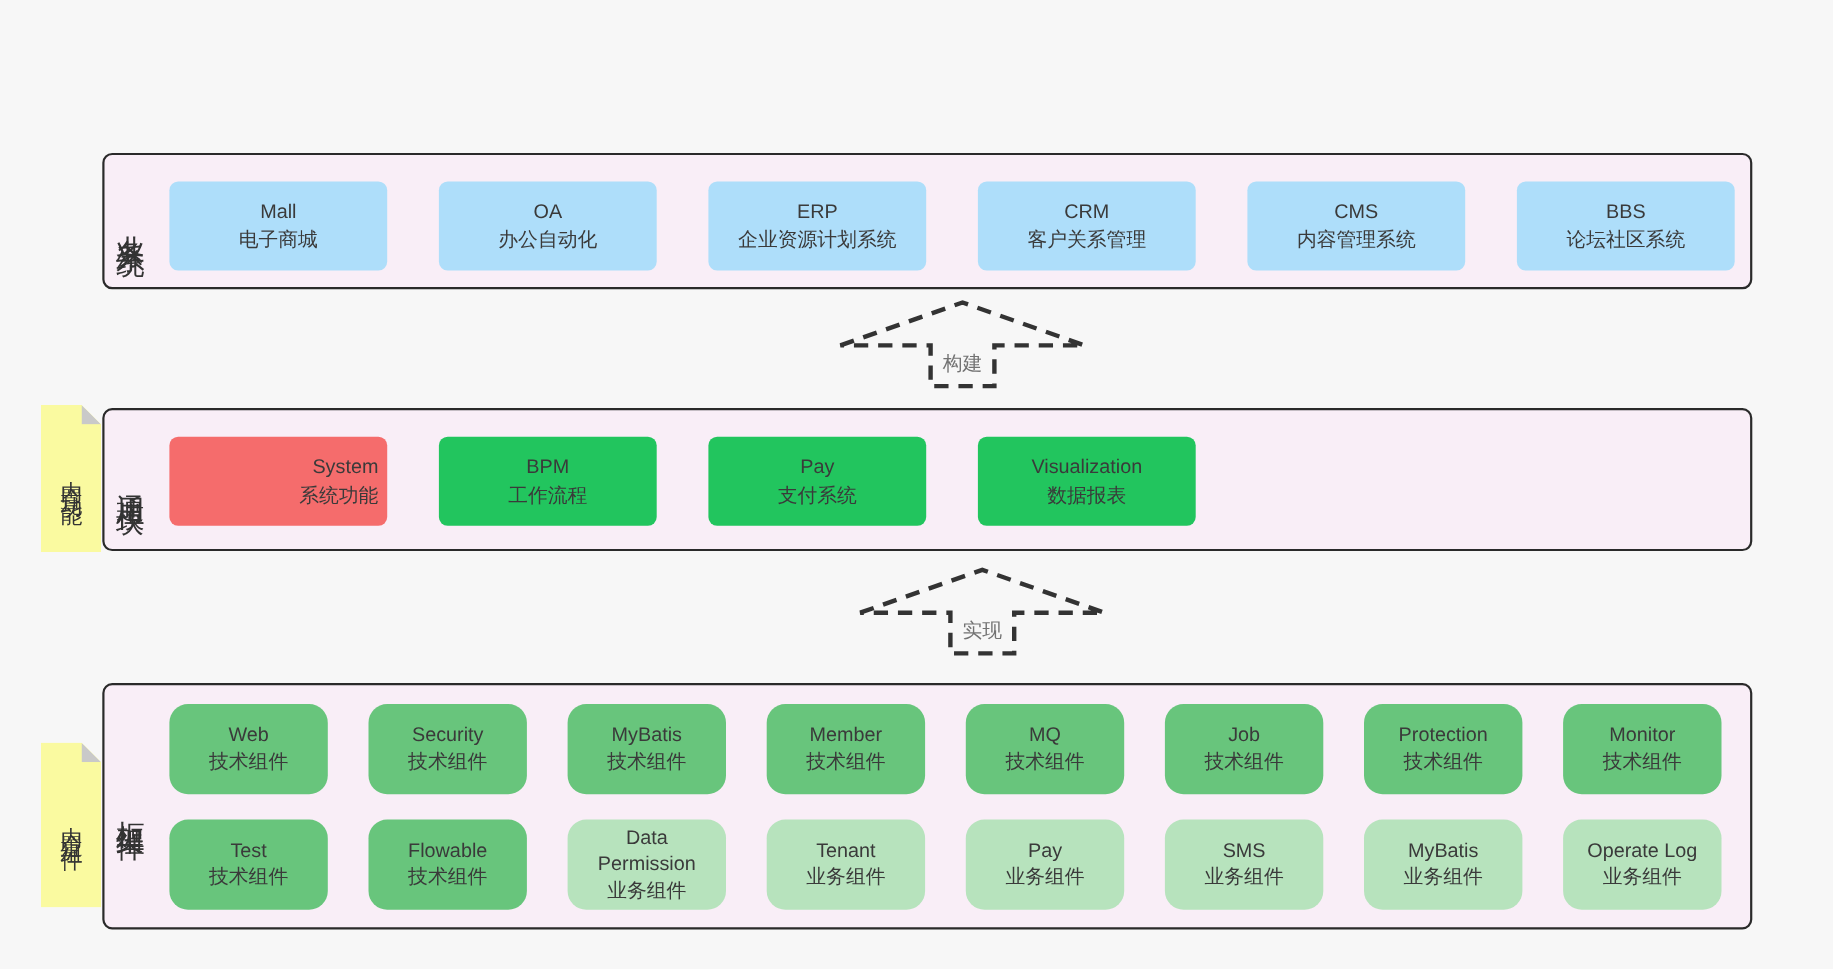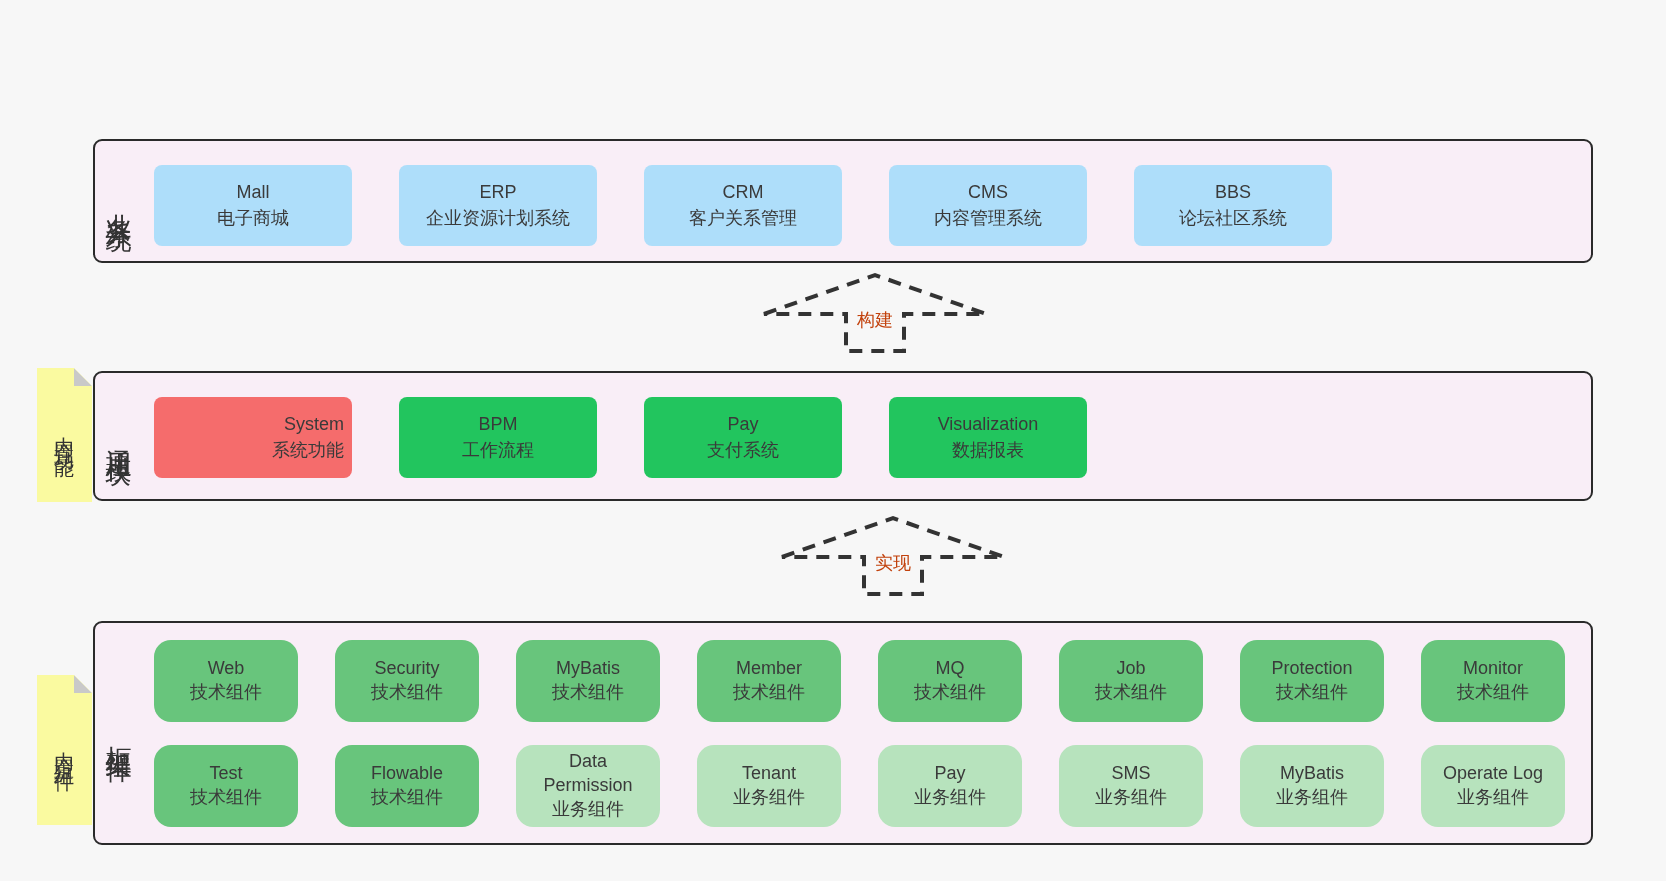--- a/index.html
+++ b/index.html
@@ -64,34 +64,38 @@
     writing-mode:vertical-rl;text-orientation:upright;
     font-size:20px;letter-spacing:7px;color:#333;line-height:1;white-space:nowrap;
   }
 
   
   .arrow{position:absolute;width:230px;height:86px;}
   #arrow-1{left:760px;top:270px;}
   #arrow-2{left:778px;top:513px;}
   .arrow svg{position:absolute;left:0;top:0;}
   .arrow-label{
-    position:absolute;left:50%;top:38px;transform:translateX(-50%);
-    background:#f7f7f7;padding:0 4px;font-size:18px;color:#c2410c;white-space:nowrap;
+    position:absolute;left:50%;top:48px;transform:translateX(-50%);
+    background:#f7f7f7;padding:0 4px;font-size:18px;color:#737373;white-space:nowrap;
     z-index:2;
   }
 </style>
 </head>
 <body>
 
 <section class="panel" id="panel-1">
   <div class="vtitle">业务系统</div>
   <div class="boxes row-wide">
     <div class="box wide blue">
       <div>Mall</div>
       <div>电子商城</div>
+    </div>
+    <div class="box wide blue">
+      <div>OA</div>
+      <div>办公自动化</div>
     </div>
     <div class="box wide blue">
       <div>ERP</div>
       <div>企业资源计划系统</div>
     </div>
     <div class="box wide blue">
       <div>CRM</div>
       <div>客户关系管理</div>
     </div>
     <div class="box wide blue">

